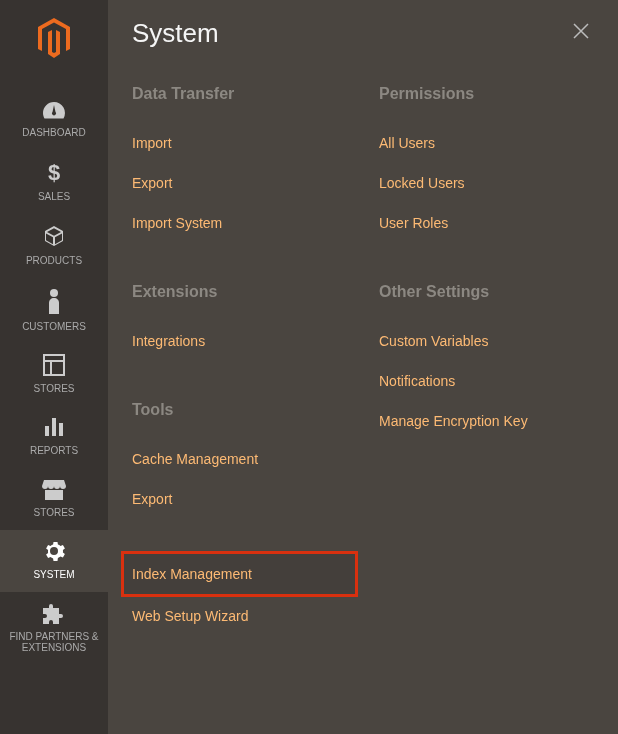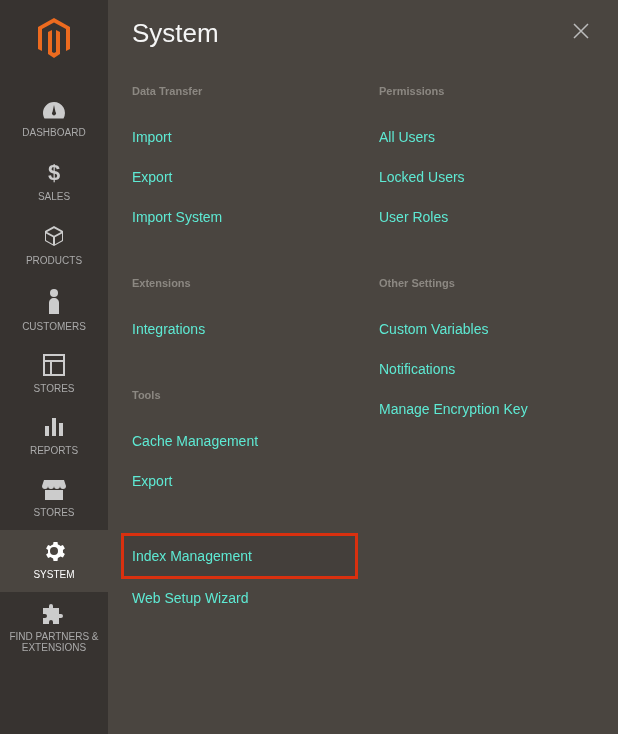--- a/index.html
+++ b/index.html
@@ -67,29 +67,29 @@
     color: #bbb;
     font-size: 20px;
     padding: 4px;
   }
   .columns {
     display: flex;
     gap: 32px;
   }
   .col { flex: 1; }
   .section-heading {
-    font-size: 11px;
+    font-size: 16px;
     font-weight: 600;
     color: #8c8882;
     margin-bottom: 20px;
   }
   .menu-link {
     display: block;
     font-size: 14px;
-    color: #5eead4;
+    color: #fdba74;
     padding: 12px 0;
     cursor: pointer;
   }
   .menu-link.highlighted {
     outline: 3px solid #d9300f;
     outline-offset: -2px;
     padding: 14px 10px;
     margin-left: -10px;
     margin-right: -10px;
     background: rgba(0,0,0,0.08);

